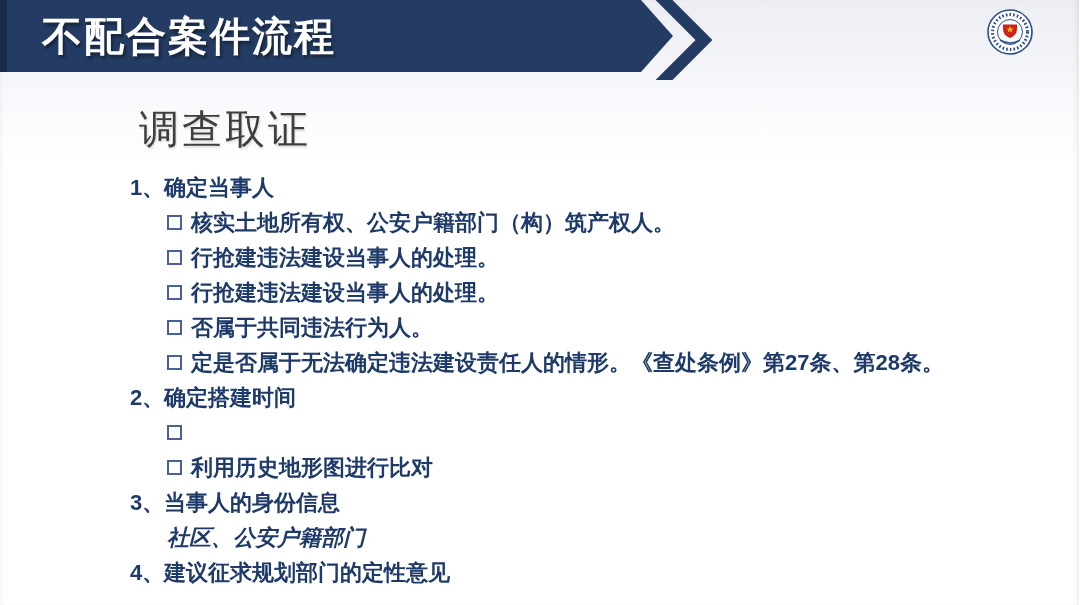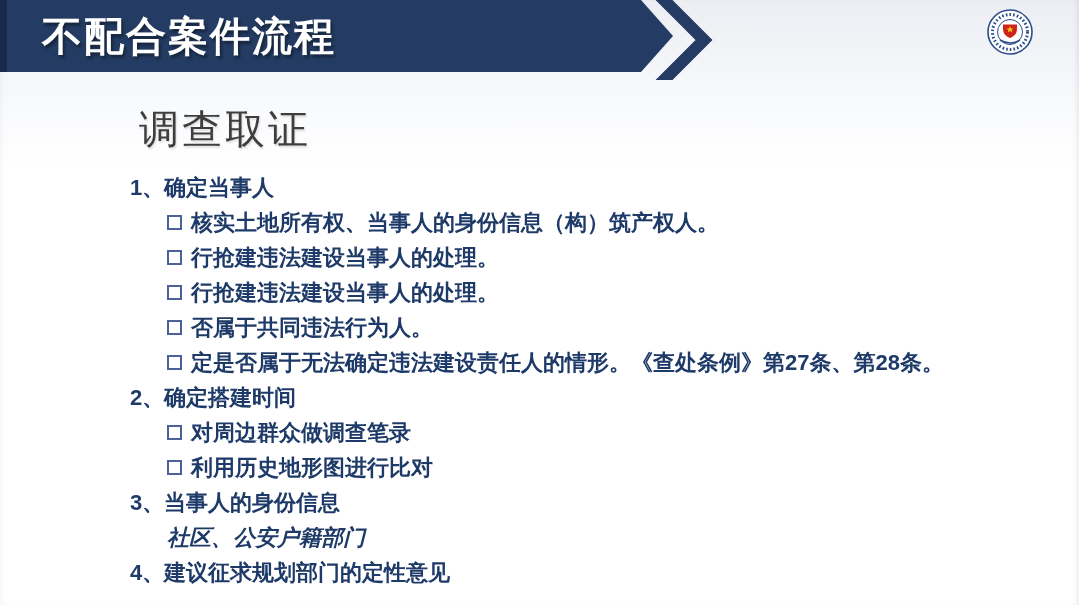--- a/index.html
+++ b/index.html
@@ -68,21 +68,21 @@
 
   <div class="list">
 
     <div class="row">
       <span class="num">1、</span>
       <span>确定当事人</span>
     </div>
 
     <div class="row">
       <span class="sq"></span>
-      <span>核实土地所有权、当事人的身份信息（构）筑产权人。</span>
+      <span>核实土地所有权、公安户籍部门（构）筑产权人。</span>
     </div>
 
     <div class="row">
       <span class="sq"></span>
       <span>行抢建违法建设当事人的处理。</span>
     </div>
 
     <div class="row">
       <span class="sq"></span>
       <span>行抢建违法建设当事人的处理。</span>
@@ -98,21 +98,20 @@
       <span>定是否属于无法确定违法建设责任人的情形。《查处条例》第27条、第28条。</span>
     </div>
 
     <div class="row">
       <span class="num">2、</span>
       <span>确定搭建时间</span>
     </div>
 
     <div class="row">
       <span class="sq"></span>
-      <span>对周边群众做调查笔录</span>
     </div>
 
     <div class="row">
       <span class="sq"></span>
       <span>利用历史地形图进行比对</span>
     </div>
 
     <div class="row">
       <span class="num">3、</span>
       <span>当事人的身份信息</span>

